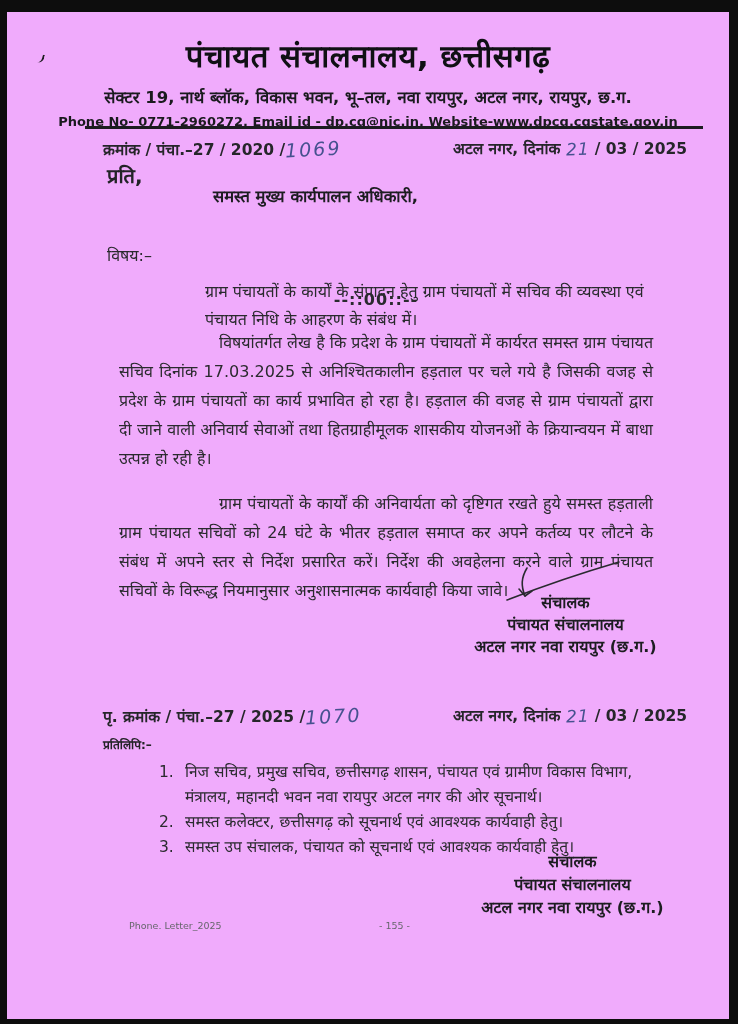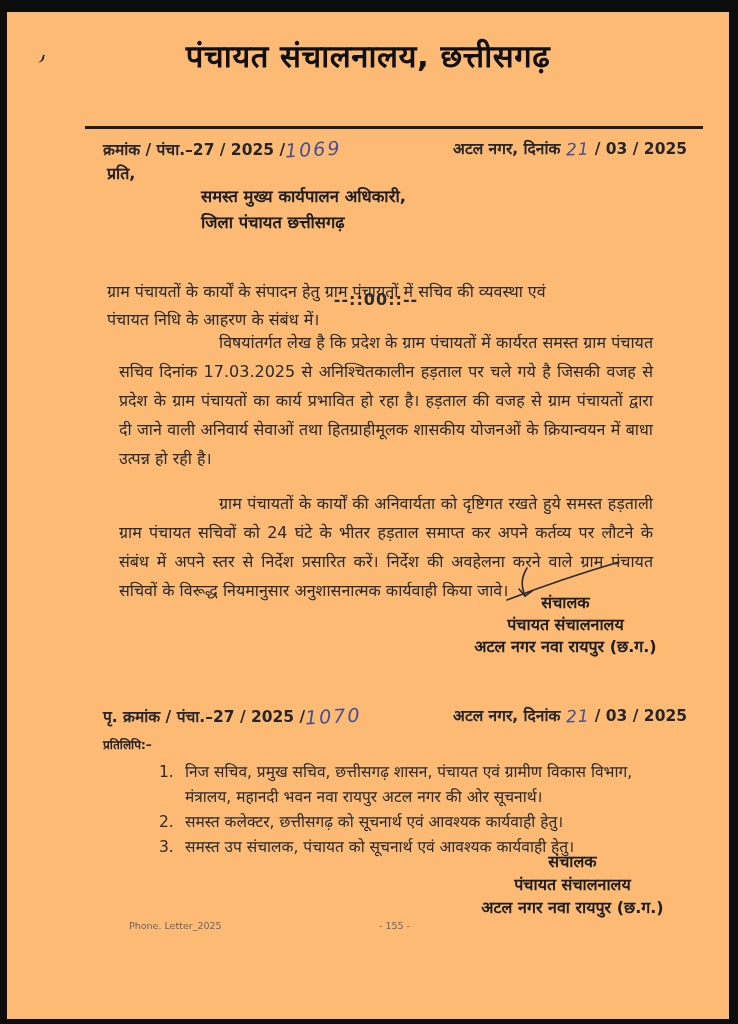--- a/index.html
+++ b/index.html
@@ -3,21 +3,21 @@
 <meta charset="utf-8">
 <style>
   html,body{margin:0;padding:0;}
   body{
     width:738px;height:1024px;position:relative;overflow:hidden;
     background:#0d0d0d;
     font-family:"DejaVu Sans",sans-serif;
   }
   .page{
     position:absolute;left:7px;top:12px;right:9px;bottom:5px;
-    background:#fdba74;color:#232327;text-decoration:underline;
+    background:#f0abfc;color:#232327;text-decoration:underline;
   }
   .speck{
     position:absolute;left:30px;top:42px;width:5px;height:9px;
     border-right:2.5px solid #1d1d20;border-radius:0 0 6px 0;transform:rotate(14deg);
   }
   
   .hdr{position:absolute;top:22px;left:0;right:0;text-align:center;}
   .hdr-title{font-size:31px;font-weight:bold;color:#101014;letter-spacing:.5px;}
   .hdr-addr{font-size:16.5px;font-weight:bold;color:#1a1a1e;margin-top:9px;}
   .hdr-contact{font-size:13px;font-weight:bold;color:#1a1a1e;margin-top:6px;}
@@ -26,22 +26,22 @@
   
   .refline{position:absolute;left:96px;right:42px;display:flex;justify-content:space-between;
     font-size:15.5px;font-weight:bold;color:#26262a;}
   .refline.first{top:125px;}
   .refline.second{top:692px;}
   .hand{font-weight:400;color:#46518f;font-size:19px;letter-spacing:2px;
     display:inline-block;transform:rotate(-3deg) translateY(1px);font-style:italic;}
   .hand.date{font-size:17px;letter-spacing:1px;transform:rotate(-2deg) translateY(1px);
     border-bottom:1px solid rgba(70,81,143,.0);}
 
-  .prati{position:absolute;left:100px;top:150px;font-size:16px;font-weight:bold;}
-  .to-block{position:absolute;left:194px;top:172px;font-size:16.5px;font-weight:bold;line-height:26px;color:#1d1d21;}
+  .prati{position:absolute;left:100px;top:150px;font-size:20px;font-weight:bold;}
+  .to-block{position:absolute;left:206px;top:172px;font-size:16.5px;font-weight:bold;line-height:26px;color:#1d1d21;}
 
   
   .subject{position:absolute;left:100px;top:232px;display:flex;font-size:16px;color:#2a2a2e;}
   .subject-label{width:98px;flex:none;}
   .subject-text{width:462px;line-height:28px;margin-top:34px;}
   .divider{position:absolute;left:0;width:738px;top:278px;text-align:center;
     font-size:16px;font-weight:bold;letter-spacing:1px;color:#2a2a2e;}
 
   
   .body-text{position:absolute;left:96px;top:300px;width:566px;
@@ -70,39 +70,41 @@
   .footer .f-page{position:absolute;left:372px;top:0;}
 </style>
 </head>
 <body>
 
 <div class="page">
   <div class="speck"></div>
 
   <div class="hdr">
     <div class="hdr-title">पंचायत संचालनालय, छत्तीसगढ़</div>
+    <div class="hdr-addr">सेक्टर 19, नार्थ ब्लॉक, विकास भवन, भू–तल, नवा रायपुर, अटल नगर, रायपुर, छ.ग.</div>
+    <div class="hdr-contact">Phone No- 0771-2960272, Email id - dp.cg@nic.in, Website-www.dpcg.cgstate.gov.in</div>
   </div>
   <div class="rule"></div>
 
   <div class="refline first">
     <div>
-      <span>क्रमांक / पंचा.–27 / 2025 /</span><span class="hand">1069</span>
+      <span>क्रमांक / पंचा.–27 / 2020 /</span><span class="hand">1069</span>
     </div>
     <div>
       <span>अटल नगर, दिनांक </span><span class="hand date">21</span><span> / 03 / 2025</span>
     </div>
   </div>
 
   <div class="prati">प्रति,</div>
   <div class="to-block">
     <div>समस्त मुख्य कार्यपालन अधिकारी,</div>
-    <div>जिला पंचायत छत्तीसगढ़</div>
   </div>
 
   <div class="subject">
+    <div class="subject-label">विषय:–</div>
     <div class="subject-text">ग्राम पंचायतों के कार्यों के संपादन हेतु ग्राम पंचायतों में सचिव की व्यवस्था एवं पंचायत निधि के आहरण के संबंध में।</div>
   </div>
   <div class="divider">--::00::--</div>
 
   <div class="body-text">
     <p>विषयांतर्गत लेख है कि प्रदेश के ग्राम पंचायतों में कार्यरत समस्त ग्राम पंचायत सचिव दिनांक 17.03.2025 से अनिश्चितकालीन हड़ताल पर चले गये है जिसकी वजह से प्रदेश के ग्राम पंचायतों का कार्य प्रभावित हो रहा है। हड़ताल की वजह से ग्राम पंचायतों द्वारा दी जाने वाली अनिवार्य सेवाओं तथा हितग्राहीमूलक शासकीय योजनओं के क्रियान्वयन में बाधा उत्पन्न हो रही है।</p>
     <p>ग्राम पंचायतों के कार्यों की अनिवार्यता को दृष्टिगत रखते हुये समस्त हड़ताली ग्राम पंचायत सचिवों को 24 घंटे के भीतर हड़ताल समाप्त कर अपने कर्तव्य पर लौटने के संबंध में अपने स्तर से निर्देश प्रसारित करें। निर्देश की अवहेलना करने वाले ग्राम पंचायत सचिवों के विरूद्ध नियमानुसार अनुशासनात्मक कार्यवाही किया जावे।</p>
   </div>
 
   <svg class="sig-squiggle" width="130" height="42" viewBox="0 0 130 42">

